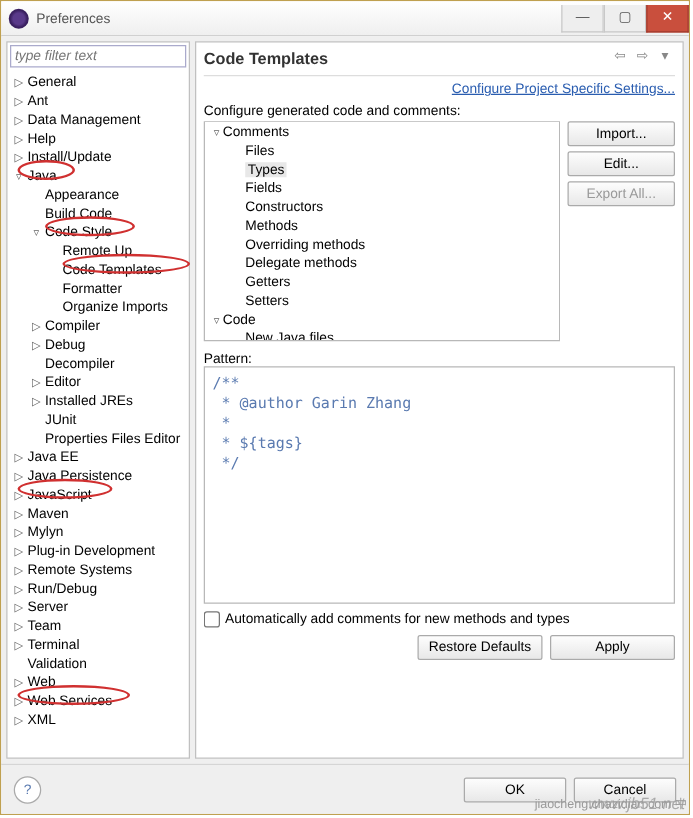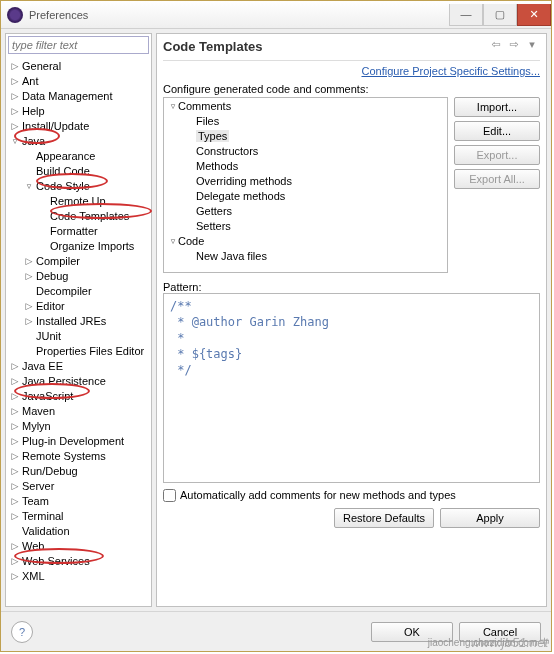--- a/index.html
+++ b/index.html
@@ -246,20 +246,24 @@
             <div class="types-row d2">
               <span class="tw"></span>
               <span class="lbl">Files</span>
             </div>
             <div class="types-row d2 sel">
               <span class="tw"></span>
               <span class="lbl">Types</span>
             </div>
             <div class="types-row d2">
               <span class="tw"></span>
+              <span class="lbl">Fields</span>
+            </div>
+            <div class="types-row d2">
+              <span class="tw"></span>
               <span class="lbl">Constructors</span>
             </div>
             <div class="types-row d2">
               <span class="tw"></span>
               <span class="lbl">Methods</span>
             </div>
             <div class="types-row d2">
               <span class="tw"></span>
               <span class="lbl">Overriding methods</span>
             </div>
@@ -280,21 +284,20 @@
               <span class="lbl">Code</span>
             </div>
             <div class="types-row d2">
               <span class="tw"></span>
               <span class="lbl">New Java files</span>
             </div>
           </div>
         <div class="btncol">
           <div class="btn">Import...</div>
           <div class="btn">Edit...</div>
-          <div class="btn disabled">Export...</div>
           <div class="btn disabled">Export All...</div>
         </div>
       </div>
 
       <div class="patlabel">Pattern:</div>
       <div class="patbox">
         <pre class="patcode">/**
  * @author Garin Zhang
  *
  * ${tags}

